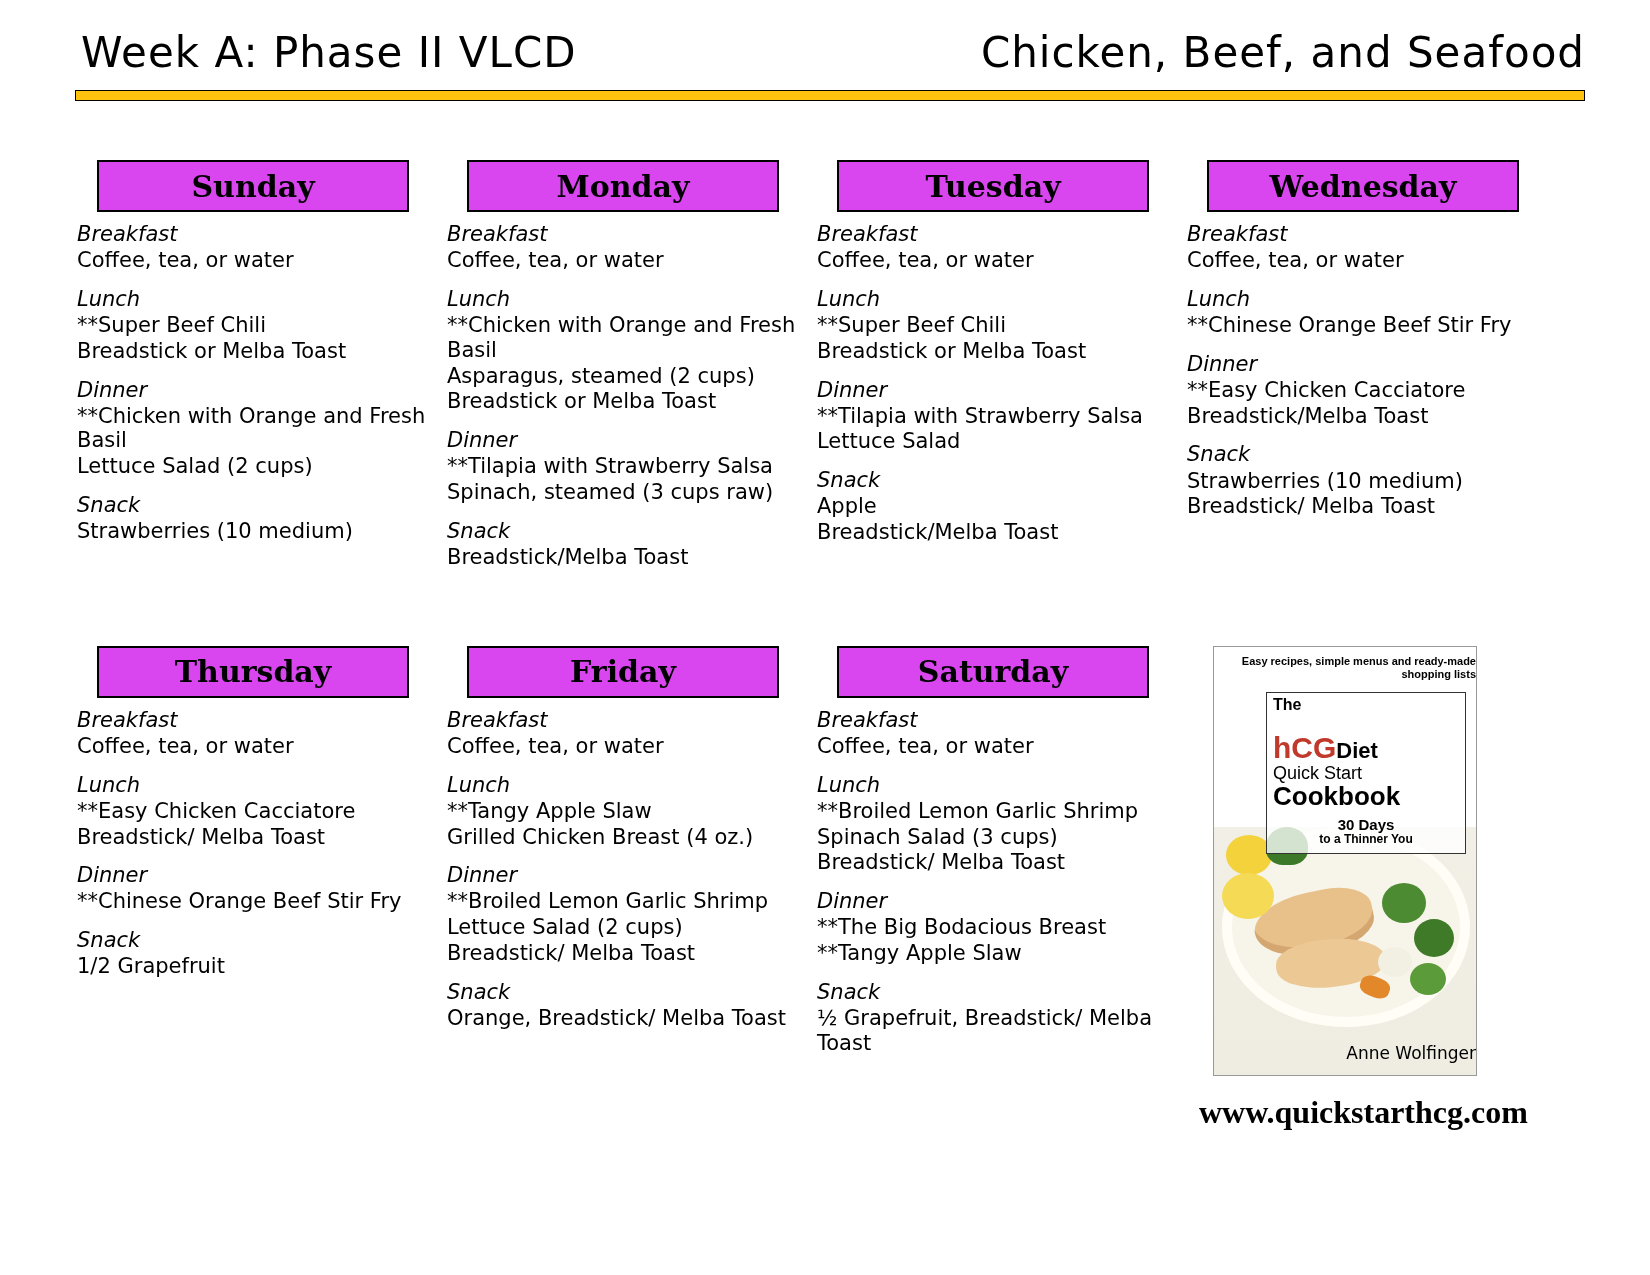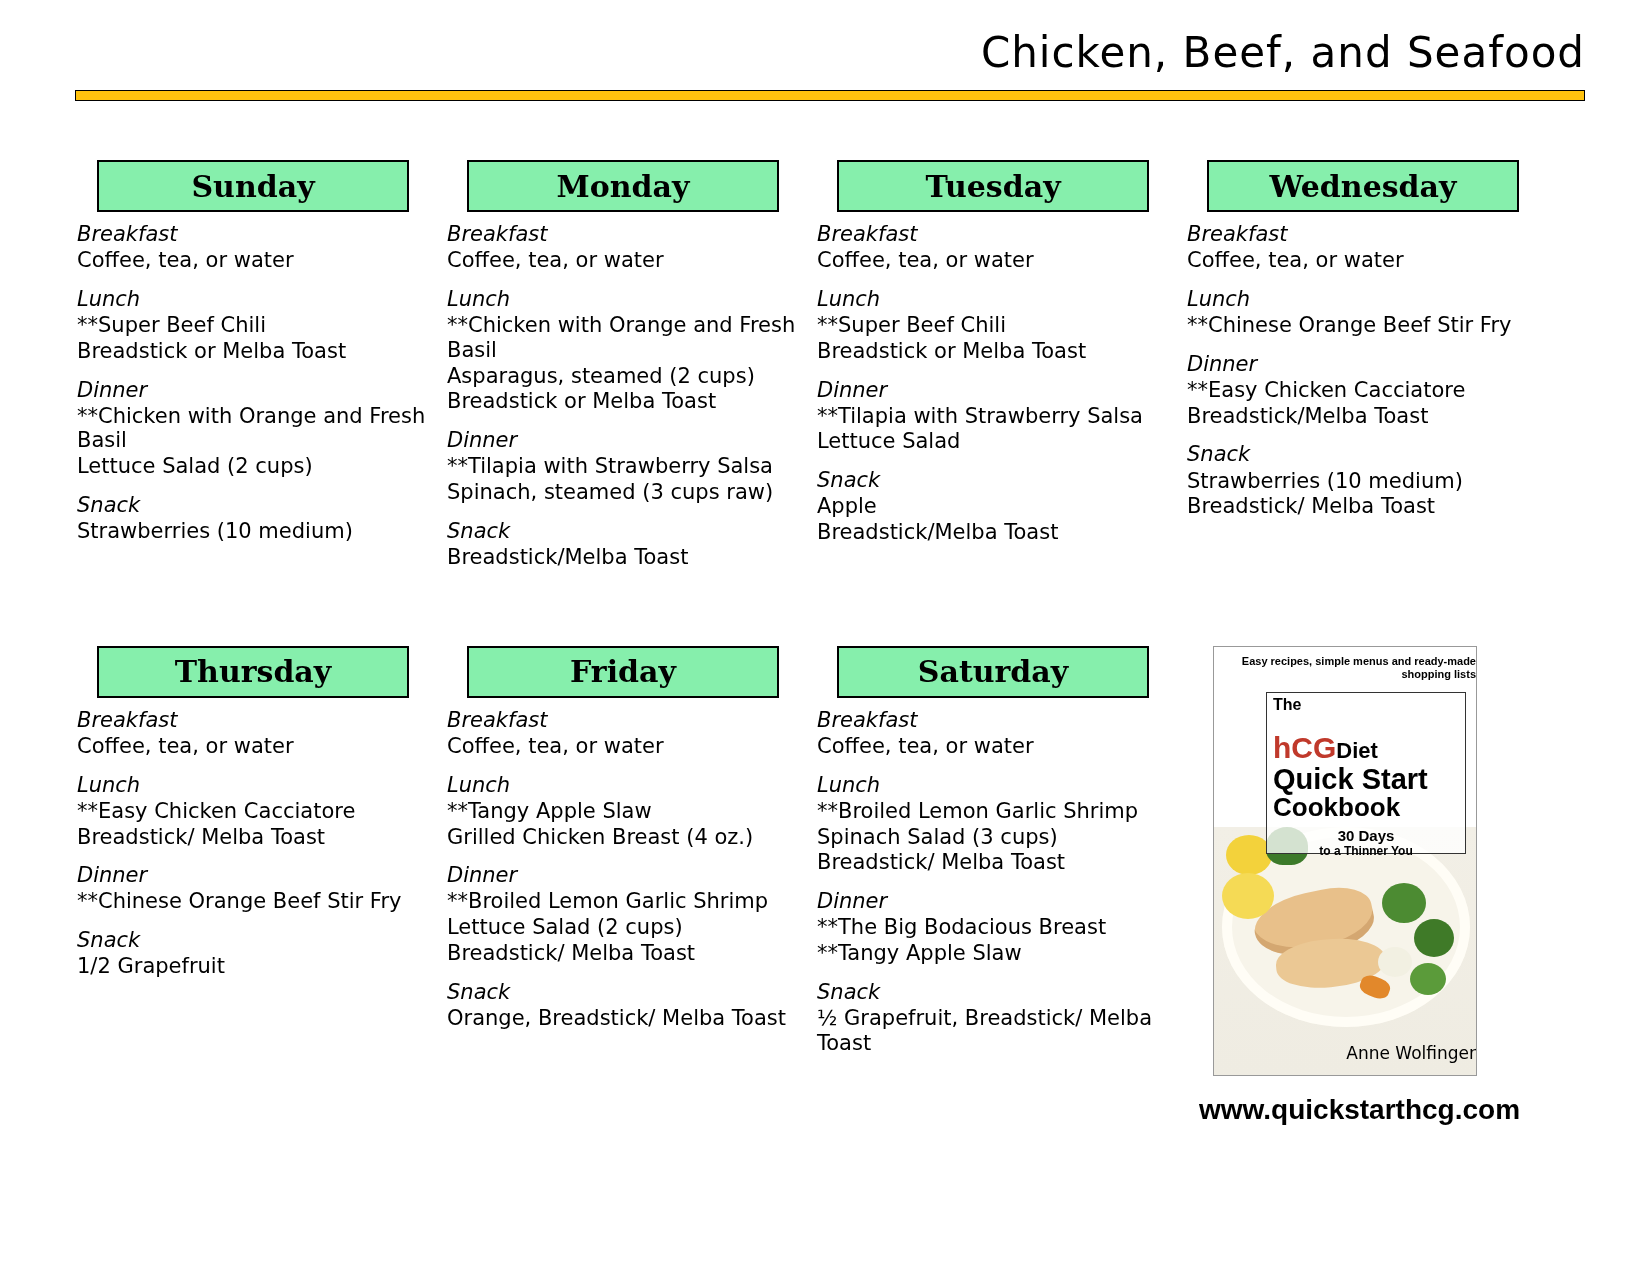--- a/index.html
+++ b/index.html
@@ -69,21 +69,21 @@
   }
   .day-col {
     width: 370px;
     padding-right: 8px;
     box-sizing: border-box;
   }
   .day-header {
     width: 312px;
     margin-left: 22px;
     height: 52px;
-    background: #86efac;
+    background: #d946ef;
     border: 2px solid #000;
     box-sizing: border-box;
     display: flex;
     align-items: center;
     justify-content: center;
     font-size: 30px;
     font-weight: bold;
     font-family: "DejaVu Serif", serif;
   }
   .meals {
@@ -155,22 +155,22 @@
     line-height: 1.0;
     display: inline-block;
     margin-top: 20px;
   }
   .bt-diet {
     font-size: 22px;
     font-weight: bold;
     display: inline-block;
   }
   .bt-quick {
-    font-size: 29px;
-    font-weight: bold;
+    font-size: 18px;
+    font-weight: normal;
     line-height: 1.05;
   }
   .bt-cook {
     font-size: 26px;
     font-weight: bold;
     line-height: 1.05;
   }
   .bt-days {
     margin-top: 6px;
     font-size: 15px;
@@ -229,31 +229,32 @@
   .veg3 { position:absolute; left:164px; top:300px; width:34px; height:30px; background:#F2F0E2; border-radius:50%; }
   .veg4 { position:absolute; left:196px; top:316px; width:36px; height:32px; background:#5B9B3A; border-radius:50%; }
   .veg5 { position:absolute; left:146px; top:330px; width:30px; height:20px; background:#E2882B; border-radius:40%; transform:rotate(20deg); }
   .lemon1 { position:absolute; left:12px; top:188px; width:46px; height:40px; background:#F3D23B; border-radius:50%; }
   .lemon2 { position:absolute; left:8px; top:226px; width:52px; height:46px; background:#F5DA55; border-radius:50%; }
   .broc { position:absolute; left:52px; top:180px; width:42px; height:38px; background:#3C7A2A; border-radius:50% 50% 40% 40%; }
 
   .book-url {
     margin-left: 14px;
     margin-top: 18px;
-    font-size: 28px;
-    font-weight: bold;
-    font-family: Liberation Sans, sans-serif;
+    font-size: 32px;
+    font-weight: bold;
+    font-family: Liberation Serif, serif;
     text-align: center;
     width: 300px;
   }
 </style>
 </head>
 <body>
 
 <div class="header">
+  <div class="header-title-left">Week A:  Phase II VLCD</div>
   <div class="header-title-right">Chicken, Beef, and Seafood</div>
   <div class="header-rule"></div>
 </div>
 
 <div class="grid">
 
   <div class="row">
 
     <div class="day-col">
       <div class="day-header">Sunday</div>

